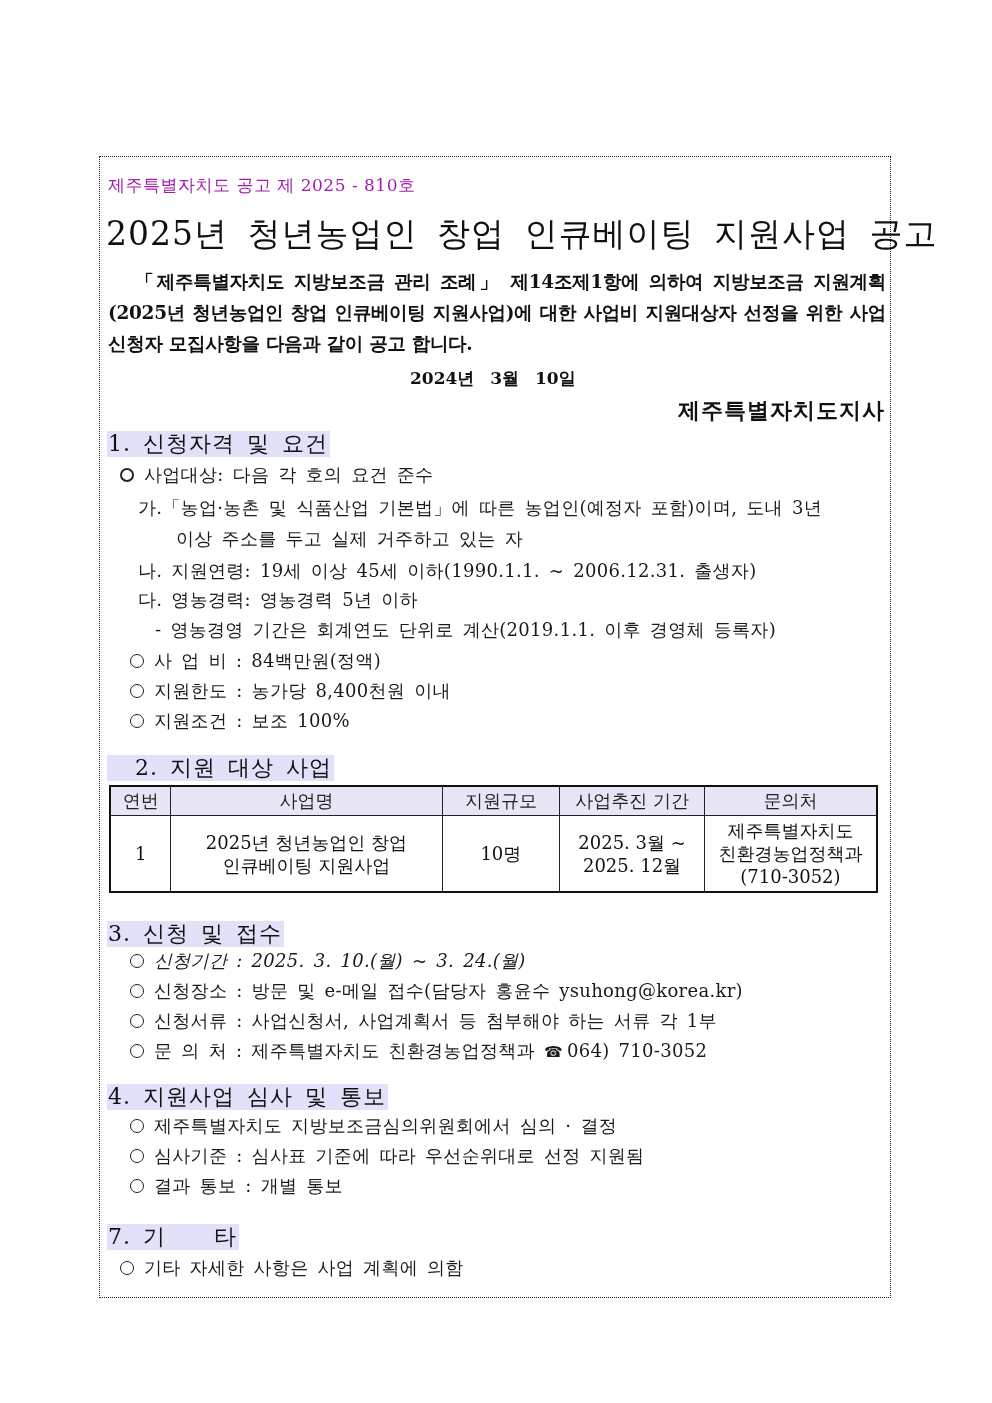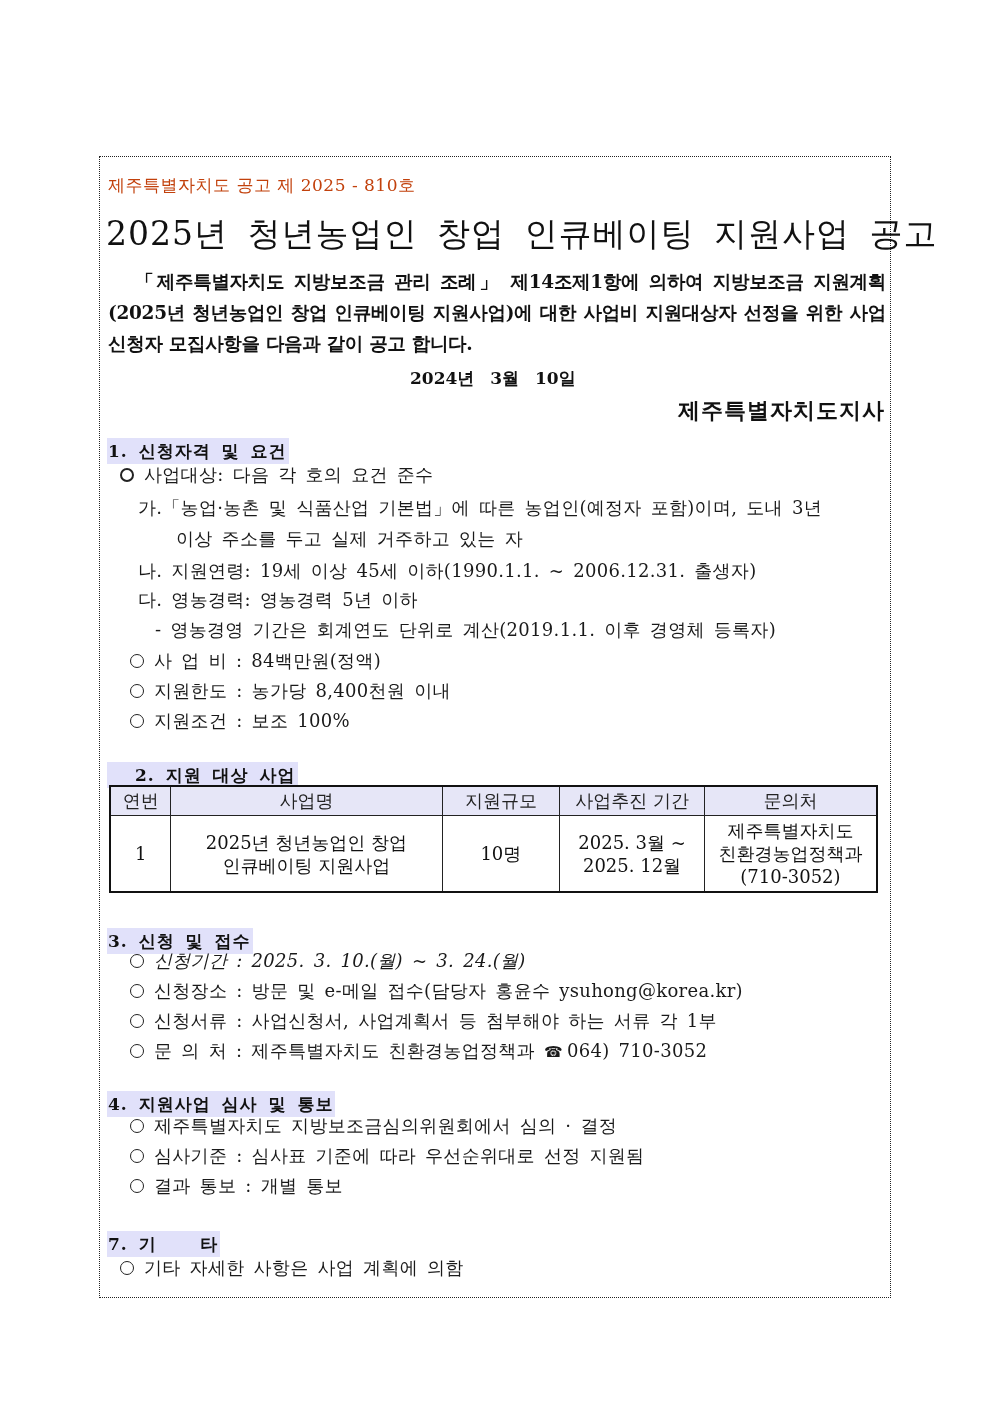--- a/index.html
+++ b/index.html
@@ -6,30 +6,30 @@
     body {
       width: 992px; height: 1403px; position: relative; overflow: hidden;
       font-family: "DejaVu Serif", "Liberation Serif", serif;
       color: #111;
     }
     .frame {
       position: absolute; left: 99px; top: 156px; width: 792px; height: 1142px;
       border: 1px dotted #222; box-sizing: border-box;
     }
     .abs { position: absolute; white-space: nowrap; }
-    .notice-no { left: 108px; top: 174px; font-size: 17px; color: #c2410c; letter-spacing: 0.5px; }
+    .notice-no { left: 108px; top: 174px; font-size: 17px; color: #a21caf; letter-spacing: 0.5px; }
     .title { left: 106px; top: 212px; font-size: 33px; color: #111; letter-spacing: 1px; word-spacing: 8px; }
     .intro { left: 108px; top: 266px; width: 778px; font-size: 18.5px; font-weight: bold; line-height: 31px;
              white-space: normal; text-align: justify; letter-spacing: -0.3px; }
     .intro .indent { display: inline-block; width: 24px; }
     .date { left: 410px; top: 367px; font-size: 17px; font-weight: bold; word-spacing: 10px; }
     .issuer { right: 107px; top: 396px; font-size: 22px; font-weight: bold; letter-spacing: 1px; }
     .sec-h {
-      position: absolute; left: 107px; font-size: 17px; font-weight: bold;
-      background: #e1e1fa; padding: 0 2px 0 1px; line-height: 26px; white-space: nowrap; letter-spacing: 1px; word-spacing: 4px; margin-top: 7px;
+      position: absolute; left: 107px; font-size: 22px; font-weight: normal;
+      background: #e1e1fa; padding: 0 2px 0 1px; line-height: 26px; white-space: nowrap; letter-spacing: 1px; word-spacing: 4px;
     }
     .line { position: absolute; font-size: 18px; white-space: nowrap; color: #1a1a1a; letter-spacing: 0.3px; word-spacing: 3px; }
     .bullet { display: inline-block; width: 14px; height: 14px; border: 1.5px solid #222; border-radius: 50%; box-sizing: border-box; vertical-align: -1px; margin-right: 10px; }
     .bullet.bold { border-width: 2px; }
     table.biz {
       position: absolute; left: 109px; top: 785px; width: 769px; border-collapse: collapse;
       border: 2px solid #111; font-size: 18px;
     }
     table.biz th, table.biz td { border: 1px solid #222; text-align: center; vertical-align: middle; padding: 0; }
     table.biz th { background: #e6e6f7; font-weight: normal; height: 28px; color: #222; }

